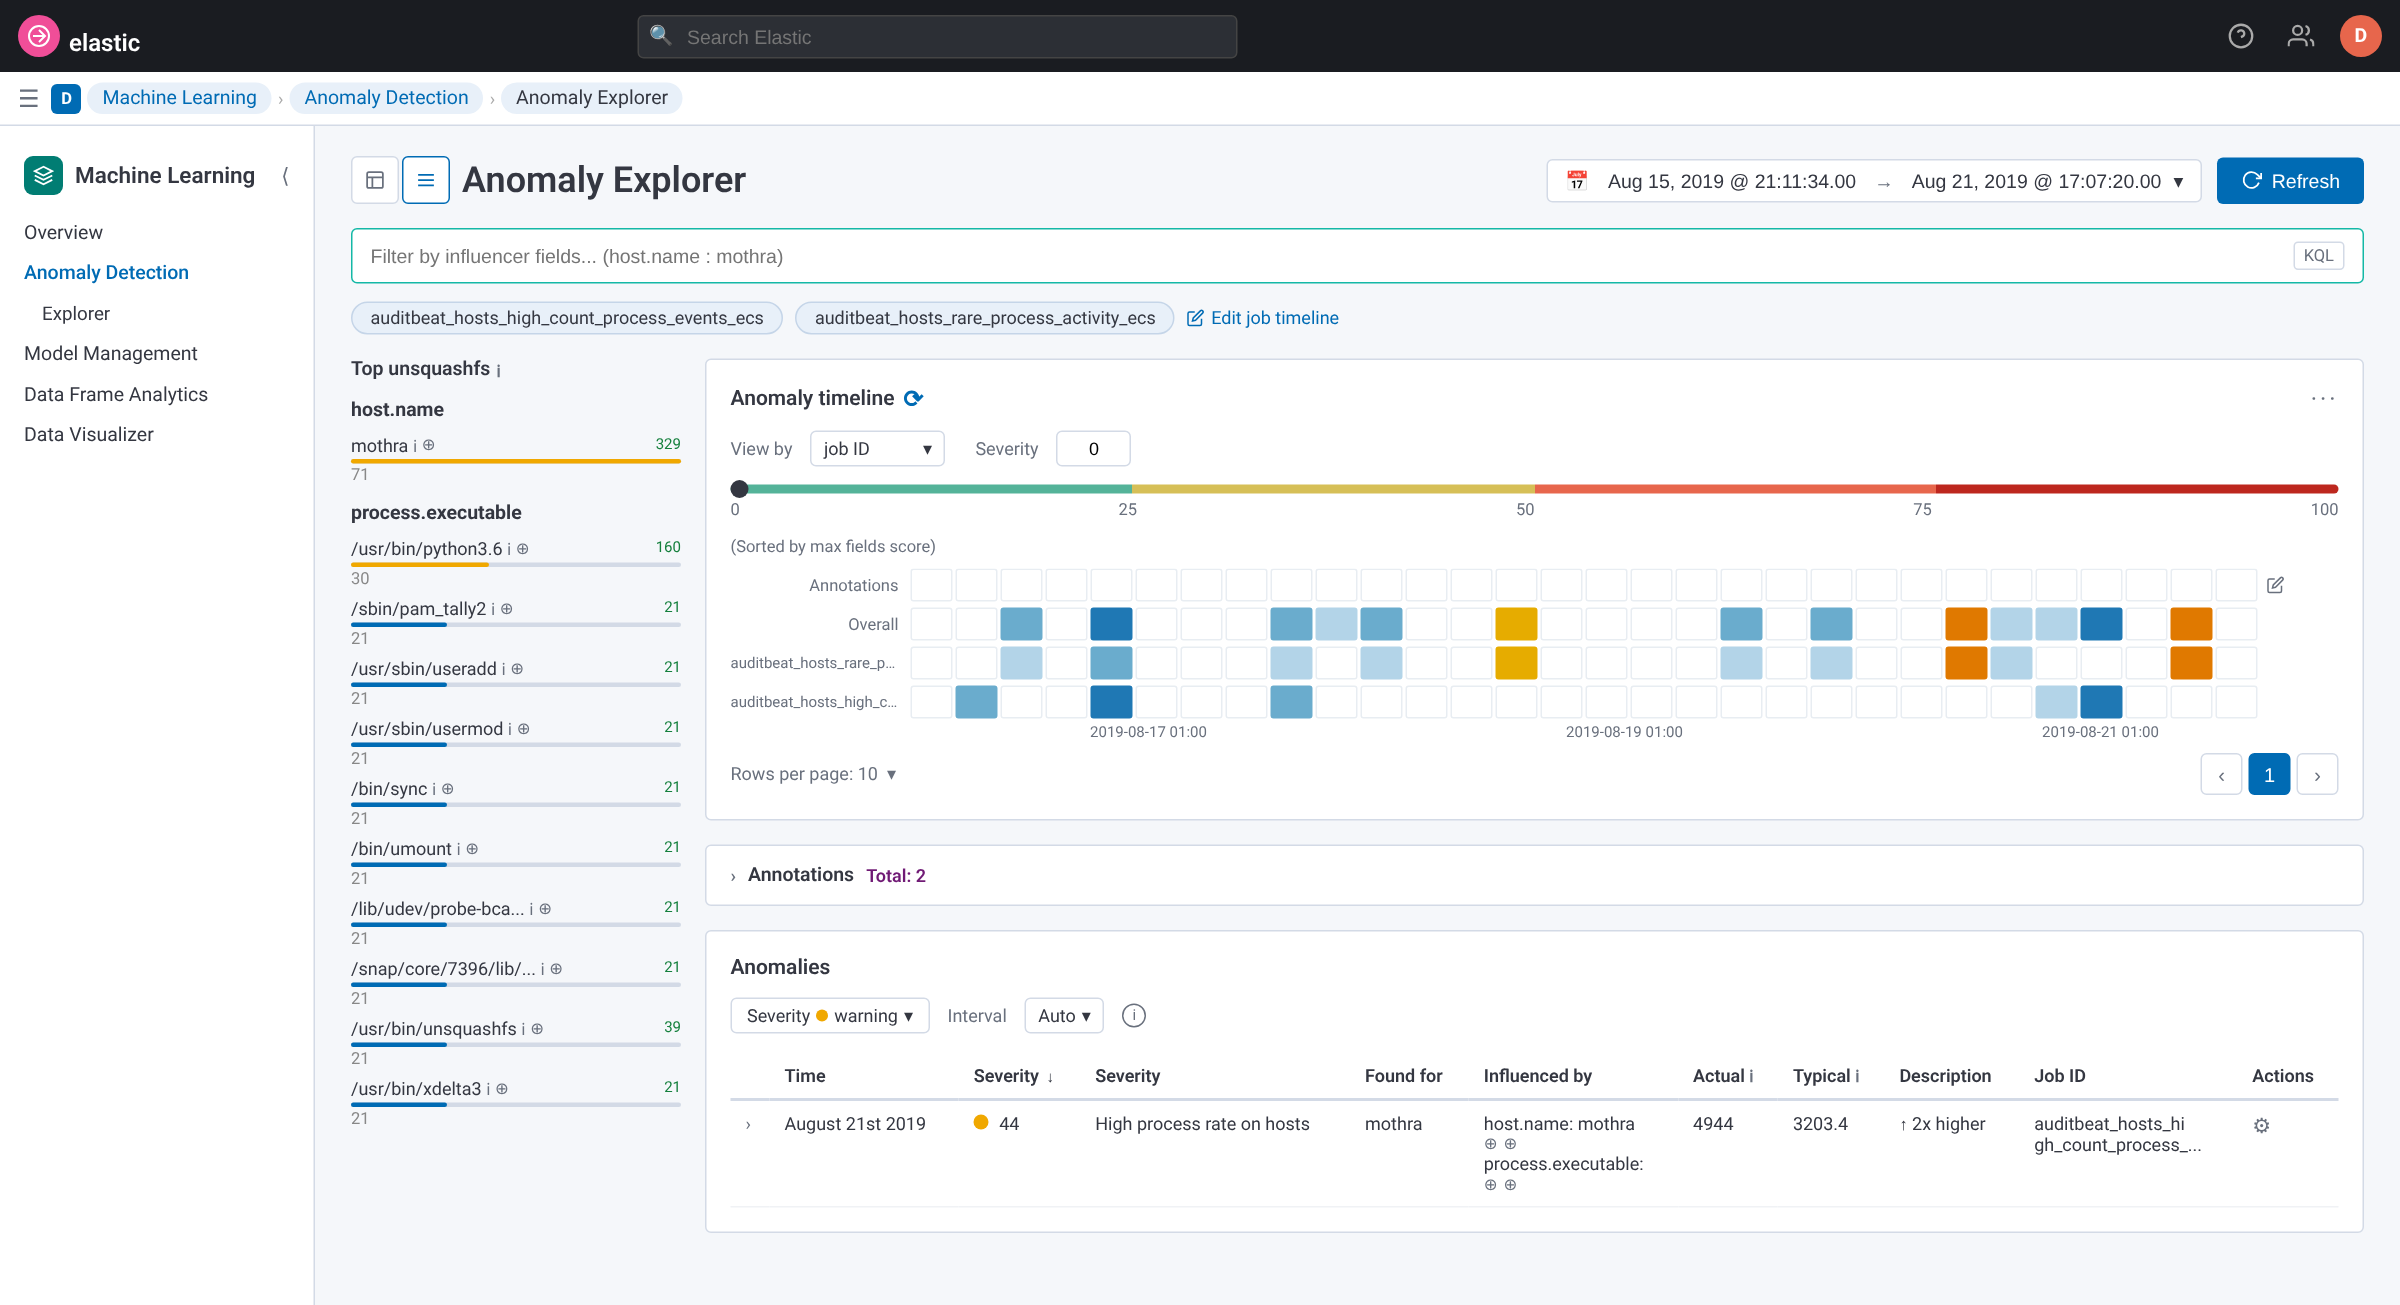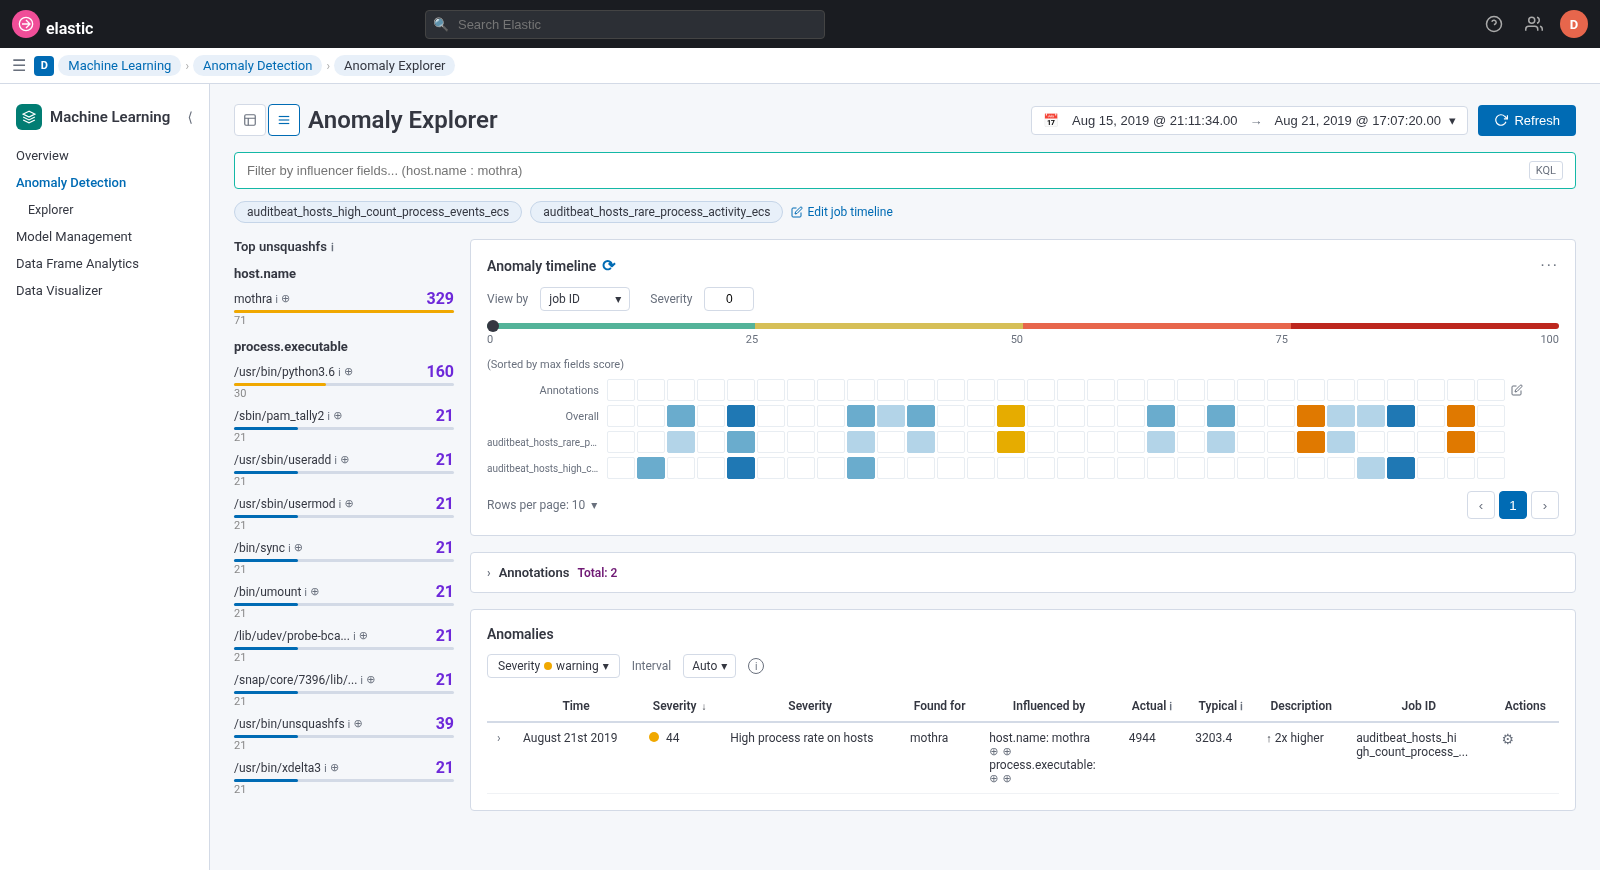--- a/index.html
+++ b/index.html
@@ -71,21 +71,21 @@
 
     
     .influencers-panel { width: 220px; flex-shrink: 0; }
     .influencers-title { font-size: 13px; font-weight: 600; margin-bottom: 12px; display: flex; align-items: center; gap: 4px; }
     .info-icon { color: #69707d; font-size: 11px; cursor: pointer; }
 
     .influencer-section-title { font-size: 13px; font-weight: 700; margin-bottom: 8px; margin-top: 12px; }
     .influencer-item { margin-bottom: 6px; }
     .influencer-row { display: flex; align-items: center; justify-content: space-between; margin-bottom: 2px; }
     .influencer-name { font-size: 12px; color: #343741; display: flex; align-items: center; gap: 3px; }
-    .influencer-score { font-size: 16px; color: #6d28d9; font-weight: 700; }
+    .influencer-score { font-size: 10px; color: #15803d; font-weight: 400; }
     .influencer-bar-bg { height: 3px; background: #d3dae6; border-radius: 2px; margin-top: 2px; }
     .influencer-bar { height: 3px; border-radius: 2px; }
     .bar-orange { background: #f0a800; }
     .bar-blue { background: #006bb4; }
 
     
     .main-panel { flex: 1; }
 
     
     .timeline-section { background: #fff; border: 1px solid #d3dae6; border-radius: 4px; padding: 16px; margin-bottom: 16px; }
@@ -141,21 +141,21 @@
     .anomalies-title { font-size: 14px; font-weight: 600; margin-bottom: 12px; }
     .anomalies-controls { display: flex; align-items: center; gap: 12px; margin-bottom: 12px; }
     .severity-filter { display: flex; align-items: center; gap: 4px; border: 1px solid #d3dae6; border-radius: 4px; padding: 4px 10px; font-size: 12px; background: #fff; cursor: pointer; }
     .warning-dot { width: 8px; height: 8px; background: #f0a800; border-radius: 50%; display: inline-block; }
     .interval-label { font-size: 12px; color: #69707d; }
     .interval-select { border: 1px solid #d3dae6; border-radius: 4px; padding: 4px 8px; font-size: 12px; background: #fff; cursor: pointer; display: flex; align-items: center; gap: 4px; }
     .info-circle { width: 16px; height: 16px; border: 1px solid #69707d; border-radius: 50%; display: flex; align-items: center; justify-content: center; font-size: 10px; color: #69707d; cursor: pointer; }
 
     
     .anomaly-table { width: 100%; border-collapse: collapse; font-size: 12px; }
-    .anomaly-table th { text-align: center; padding: 8px 10px; border-bottom: 2px solid #d3dae6; color: #343741; font-weight: 600; font-size: 12px; white-space: nowrap; }
+    .anomaly-table th { text-align: left; padding: 8px 10px; border-bottom: 2px solid #d3dae6; color: #343741; font-weight: 600; font-size: 12px; white-space: nowrap; }
     .anomaly-table td { padding: 8px 10px; border-bottom: 1px solid #f0f2f5; vertical-align: top; }
     .sort-icon { color: #343741; font-size: 10px; margin-left: 2px; }
     .score-dot { width: 10px; height: 10px; background: #f0a800; border-radius: 50%; display: inline-block; margin-right: 4px; }
     .link-icon { color: #69707d; cursor: pointer; font-size: 11px; }
     .gear-icon-btn { color: #69707d; cursor: pointer; font-size: 14px; }
     .expand-row-btn { color: #69707d; cursor: pointer; font-size: 12px; }
     .up-arrow { color: #343741; font-size: 11px; }
   </style>
 </head>
 <body>
@@ -648,20 +648,25 @@
                 <div class="chart-cell cell-empty"></div>
                 <div class="chart-cell cell-empty"></div>
                 <div class="chart-cell cell-blue-light"></div>
                 <div class="chart-cell cell-blue-dark"></div>
                 <div class="chart-cell cell-empty"></div>
                 <div class="chart-cell cell-empty"></div>
                 <div class="chart-cell cell-empty"></div>
               </div>
             </div>
 
+            <div class="chart-timestamps">
+              <span>2019-08-17 01:00</span>
+              <span>2019-08-19 01:00</span>
+              <span>2019-08-21 01:00</span>
+            </div>
           </div>
 
           <div class="pagination-row">
             <div class="rows-per-page">
               <span>Rows per page: 10</span>
               <span>▾</span>
             </div>
             <div class="page-nav">
               <button class="page-nav-btn">‹</button>
               <button class="page-nav-btn active">1</button>

